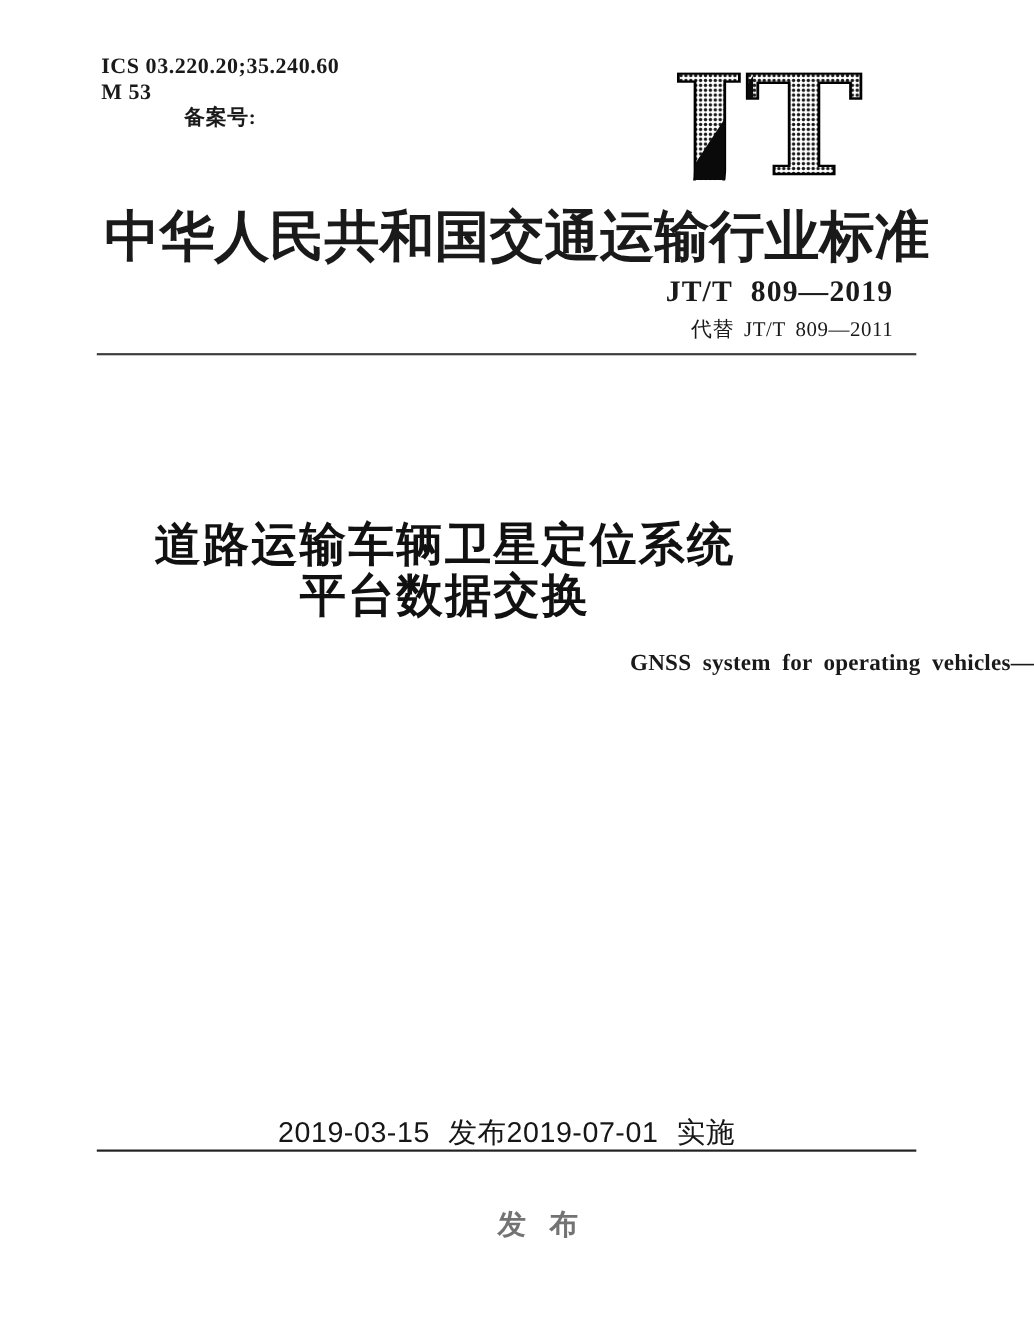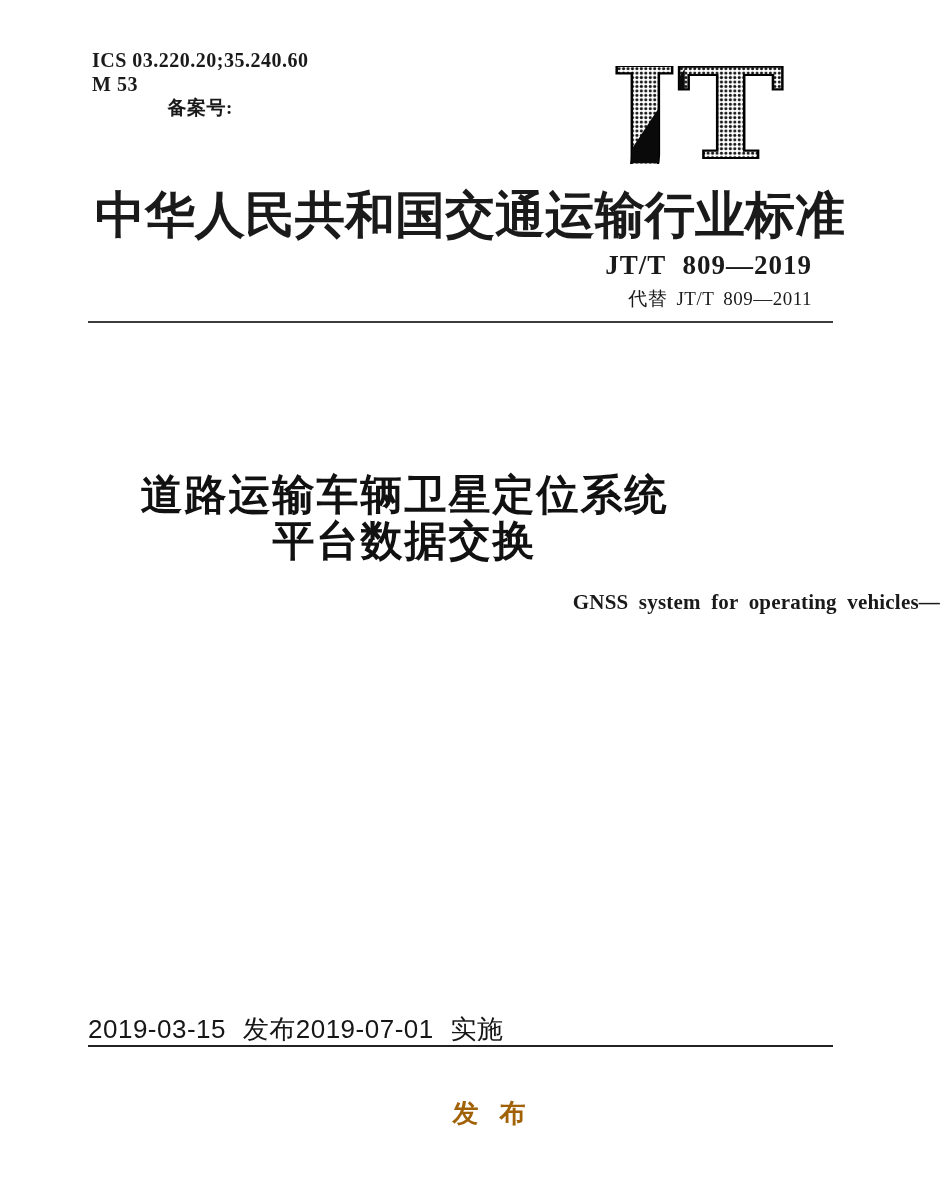--- a/index.html
+++ b/index.html
@@ -63,42 +63,42 @@
   .title-en {
     position: absolute; left: 0; top: 590px; width: 940px;
     text-align: right;
     font-size: 21px; font-weight: bold; line-height: 25px;
     word-spacing: 5px; letter-spacing: 0.2px;
   }
 
   
   .dates-row {
     position: absolute; left: 88px; top: 1012px; width: 745px;
-    display: flex; justify-content: flex-start; align-items: baseline;
+    display: flex; justify-content: center; align-items: baseline;
     font-family: "Liberation Sans", sans-serif;
     font-size: 26px; color: #161616; letter-spacing: 0.5px;
   }
   .date-cell span { display: inline-block; }
   .date-cell .date-label { margin-left: 9px; }
 
   
   .publisher-row {
     position: absolute; left: 0; top: 1090px; width: 940px;
     display: flex; justify-content: center; align-items: center;
     white-space: nowrap;
   }
   .publisher {
     font-size: 40px; font-weight: bold; letter-spacing: 0.5px;
     color: #101010;
   }
   .publish-label {
     margin-left: 38px; padding-top: 6px;
     font-family: "Liberation Sans", sans-serif;
     font-size: 26px; font-weight: bold; word-spacing: 14px;
-    color: #a16207;
+    color: #737373;
   }
 </style>
 </head>
 <body>
 
 <div class="page">
 
   <div class="meta-block">
     <div>ICS 03.220.20;35.240.60</div>
     <div>M 53</div>

